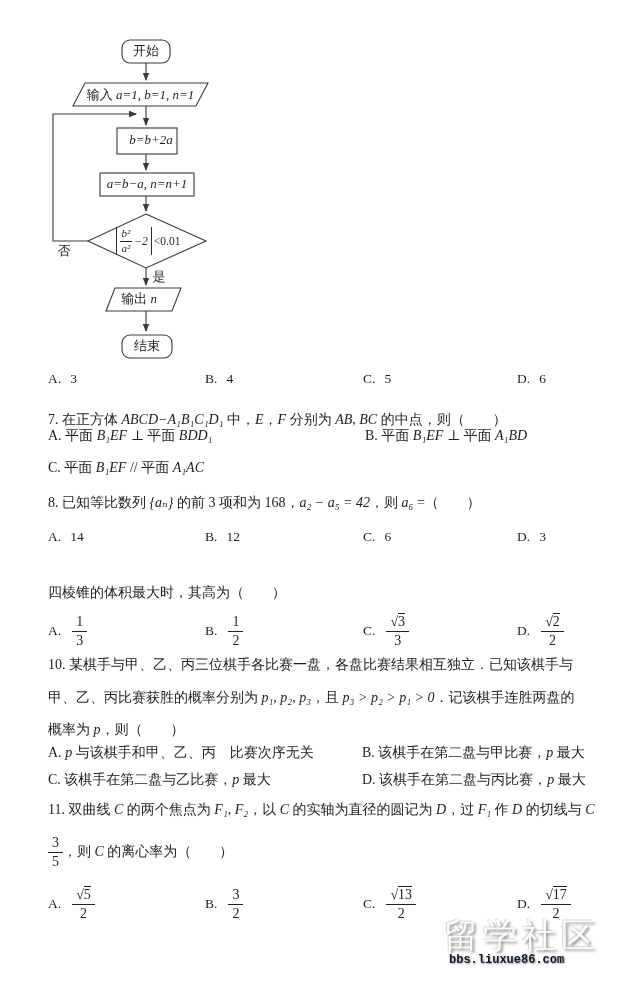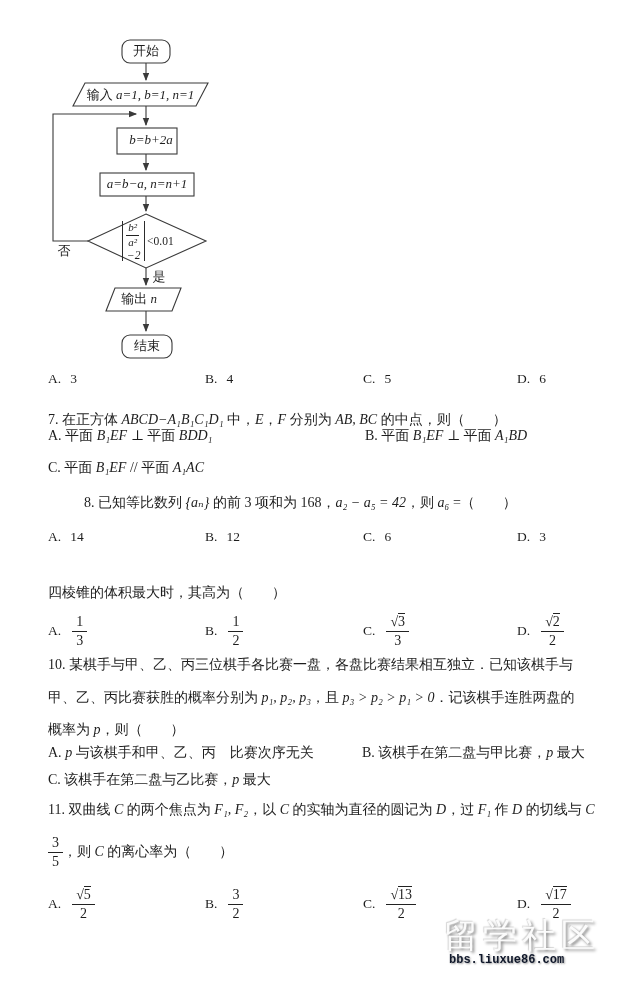--- a/index.html
+++ b/index.html
@@ -11,21 +11,21 @@
   }
   .abs-line { position:absolute; white-space:nowrap; line-height:1.35; }
   .cn { font-style:normal; }
   .m  { font-style:italic; font-family:"Liberation Serif","DejaVu Serif",serif; }
   
   .fc-svg { position:absolute; left:0; top:0; pointer-events:none; }
   .fc-svg * { stroke:#3a3a3a; stroke-width:1.1; fill:none; }
   .fc-svg .ah { fill:#3a3a3a; stroke:none; }
   .fc-label { position:absolute; text-align:center; font-size:13px; white-space:nowrap; line-height:1.1; }
   .fc-cond { position:absolute; display:flex; align-items:center; justify-content:center; font-size:11.5px; }
-  .abs-bars { display:inline-flex; align-items:center; border-left:1.2px solid #2c2c2c; border-right:1.2px solid #2c2c2c; padding:0 3px; margin-right:2px;flex-direction:column; }
+  .abs-bars { display:inline-flex; align-items:center; border-left:1.2px solid #2c2c2c; border-right:1.2px solid #2c2c2c; padding:0 3px; margin-right:2px; }
   
   .frac { display:inline-flex; flex-direction:column; align-items:center; line-height:1.25; }
   .frac .num { border-bottom:1px solid #222; padding:0 4px; }
   .frac .den { padding:0 4px; }
   .fc-cond .frac { font-size:11px; margin-right:2px; }
   .fc-cond .frac .num, .fc-cond .frac .den { padding:0 2px; }
   .rad { border-top:1px solid #222; }
   .optf { position:absolute; display:flex; align-items:center; gap:11px; font-size:14px; }
   .optf .letter { font-size:13.5px; }
   .opt-plain { position:absolute; white-space:nowrap; font-size:13.5px; }
@@ -92,21 +92,21 @@
   <span class="opt-plain" style="left:48px;  top:371px;"><span>A.</span><span class="val">3</span></span>
   <span class="opt-plain" style="left:205px; top:371px;"><span>B.</span><span class="val">4</span></span>
   <span class="opt-plain" style="left:363px; top:371px;"><span>C.</span><span class="val">5</span></span>
   <span class="opt-plain" style="left:517px; top:371px;"><span>D.</span><span class="val">6</span></span>
 
   <div class="abs-line" style="left:48px; top:411px;"><span class="cn">7. 在正方体 </span><span class="m">ABCD−A₁B₁C₁D₁</span><span class="cn"> 中，</span><span class="m">E</span><span class="cn">，</span><span class="m">F</span><span class="cn"> 分别为 </span><span class="m">AB, BC</span><span class="cn"> 的中点，则（　　）</span></div>
   <div class="abs-line" style="left:48px;  top:427px;"><span class="cn">A. 平面 </span><span class="m">B₁EF</span><span class="cn"> ⊥ 平面 </span><span class="m">BDD₁</span></div>
   <div class="abs-line" style="left:365px; top:427px;"><span class="cn">B. 平面 </span><span class="m">B₁EF</span><span class="cn"> ⊥ 平面 </span><span class="m">A₁BD</span></div>
   <div class="abs-line" style="left:48px;  top:459px;"><span class="cn">C. 平面 </span><span class="m">B₁EF</span><span class="cn"> // 平面 </span><span class="m">A₁AC</span></div>
 
-  <div class="abs-line" style="left:48px; top:494px;margin-left:36px;"><span class="cn">8. 已知等比数列 </span><span class="m">{aₙ}</span><span class="cn"> 的前 3 项和为 168，</span><span class="m">a₂ − a₅ = 42</span><span class="cn">，则 </span><span class="m">a₆</span><span class="cn"> =（　　）</span></div>
+  <div class="abs-line" style="left:48px; top:494px;"><span class="cn">8. 已知等比数列 </span><span class="m">{aₙ}</span><span class="cn"> 的前 3 项和为 168，</span><span class="m">a₂ − a₅ = 42</span><span class="cn">，则 </span><span class="m">a₆</span><span class="cn"> =（　　）</span></div>
   <span class="opt-plain" style="left:48px;  top:529px;"><span>A.</span><span class="val">14</span></span>
   <span class="opt-plain" style="left:205px; top:529px;"><span>B.</span><span class="val">12</span></span>
   <span class="opt-plain" style="left:363px; top:529px;"><span>C.</span><span class="val">6</span></span>
   <span class="opt-plain" style="left:517px; top:529px;"><span>D.</span><span class="val">3</span></span>
 
   <div class="abs-line cn" style="left:48px; top:584px;">四棱锥的体积最大时，其高为（　　）</div>
   <span class="optf" style="left:48px;  top:613px;">
       <span class="letter">A.</span>
       <span class="frac">
         <span class="num">1</span>
@@ -134,20 +134,21 @@
         <span class="den">2</span>
       </span>
     </span>
 
   <div class="abs-line cn" style="left:48px; top:656px;">10. 某棋手与甲、乙、丙三位棋手各比赛一盘，各盘比赛结果相互独立．已知该棋手与</div>
   <div class="abs-line" style="left:48px; top:689px;"><span class="cn">甲、乙、丙比赛获胜的概率分别为 </span><span class="m">p₁, p₂, p₃</span><span class="cn">，且 </span><span class="m">p₃ &gt; p₂ &gt; p₁ &gt; 0</span><span class="cn">．记该棋手连胜两盘的</span></div>
   <div class="abs-line" style="left:48px; top:721px;"><span class="cn">概率为 </span><span class="m">p</span><span class="cn">，则（　　）</span></div>
   <div class="abs-line" style="left:48px;  top:744px;"><span class="cn">A. </span><span class="m">p</span><span class="cn"> 与该棋手和甲、乙、丙　比赛次序无关</span></div>
   <div class="abs-line" style="left:362px; top:744px;"><span class="cn">B. 该棋手在第二盘与甲比赛，</span><span class="m">p</span><span class="cn"> 最大</span></div>
   <div class="abs-line" style="left:48px;  top:771px;"><span class="cn">C. 该棋手在第二盘与乙比赛，</span><span class="m">p</span><span class="cn"> 最大</span></div>
+  <div class="abs-line" style="left:362px; top:771px;"><span class="cn">D. 该棋手在第二盘与丙比赛，</span><span class="m">p</span><span class="cn"> 最大</span></div>
 
   <div class="abs-line" style="left:48px; top:801px;"><span class="cn">11. 双曲线 </span><span class="m">C</span><span class="cn"> 的两个焦点为 </span><span class="m">F₁, F₂</span><span class="cn">，以 </span><span class="m">C</span><span class="cn"> 的实轴为直径的圆记为 </span><span class="m">D</span><span class="cn">，过 </span><span class="m">F₁</span><span class="cn"> 作 </span><span class="m">D</span><span class="cn"> 的切线与 </span><span class="m">C</span></div>
   <div class="inline-frac-row" style="left:48px; top:833px; height:38px;">
     <span class="frac">
         <span class="num">3</span>
         <span class="den">5</span>
       </span>
     <span><span class="cn">，则 </span><span class="m">C</span><span class="cn"> 的离心率为（　　）</span></span>
   </div>
   <span class="optf" style="left:48px;  top:886px;">

